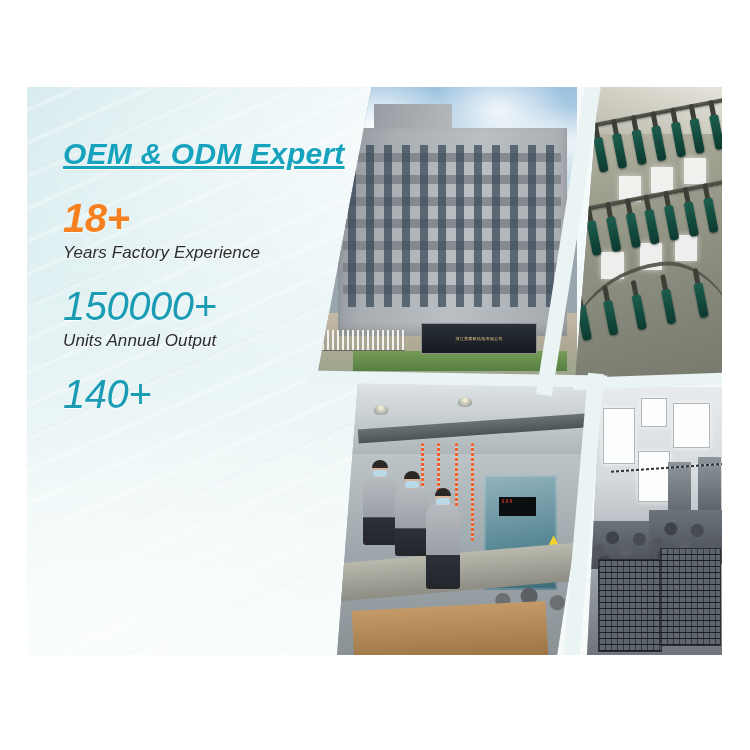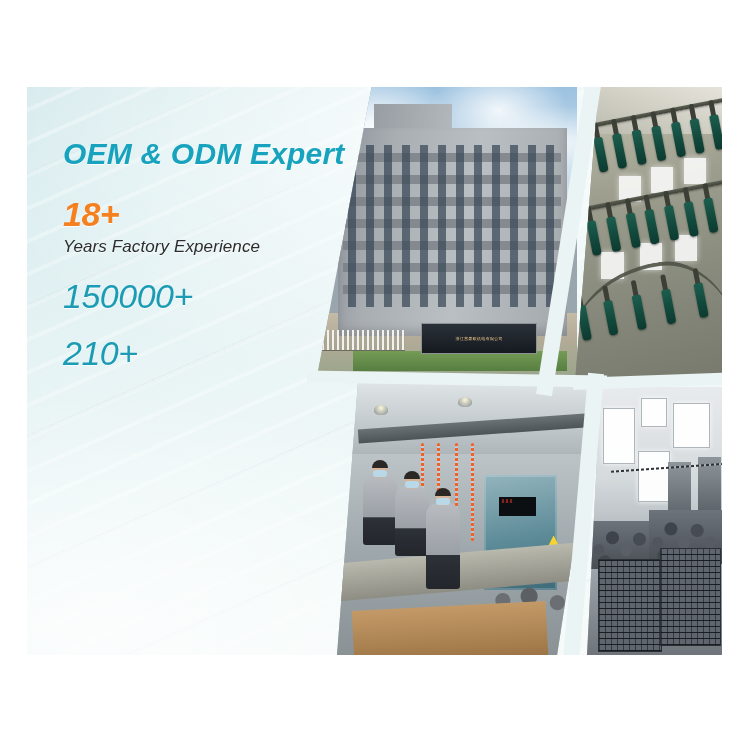--- a/index.html
+++ b/index.html
@@ -91,30 +91,31 @@
   .headline {
     font-size: 30px;
     font-weight: bold;
     font-style: italic;
     color: #17a3be;
     letter-spacing: .2px;
     white-space: nowrap;
     text-shadow: 0 1px 0 rgba(255,255,255,.85);
     margin: 0 0 28px 0;
     line-height: 1;
+    text-decoration: underline;
   }
 
   .stat {
     margin: 0 0 22px 0;
   }
   .stat:last-child { margin-bottom: 0; }
 
   .stat-value {
     display: block;
-    font-size: 34px;
+    font-size: 40px;
     font-style: italic;
     font-weight: normal;
     line-height: 1.05;
     letter-spacing: -.5px;
     text-shadow: 0 1px 0 rgba(255,255,255,.8);
   }
   .stat-value.teal   { color: #1b9cb4; }
   .stat-value.orange { color: #f4801f; font-weight: bold; }
 
   .stat-label {
@@ -556,23 +557,24 @@
 
       <h1 class="headline">OEM &amp; ODM Expert</h1>
 
       <div class="stat">
         <span class="stat-value orange">18+</span>
         <span class="stat-label">Years Factory Experience</span>
       </div>
 
       <div class="stat">
         <span class="stat-value teal">150000+</span>
+        <span class="stat-label">Units Annual Output</span>
       </div>
 
 
       <div class="stat">
-        <span class="stat-value teal">210+</span>
+        <span class="stat-value teal">140+</span>
       </div>
 
     </div>
 
   </div>
 </div>
 
 </body></html>

